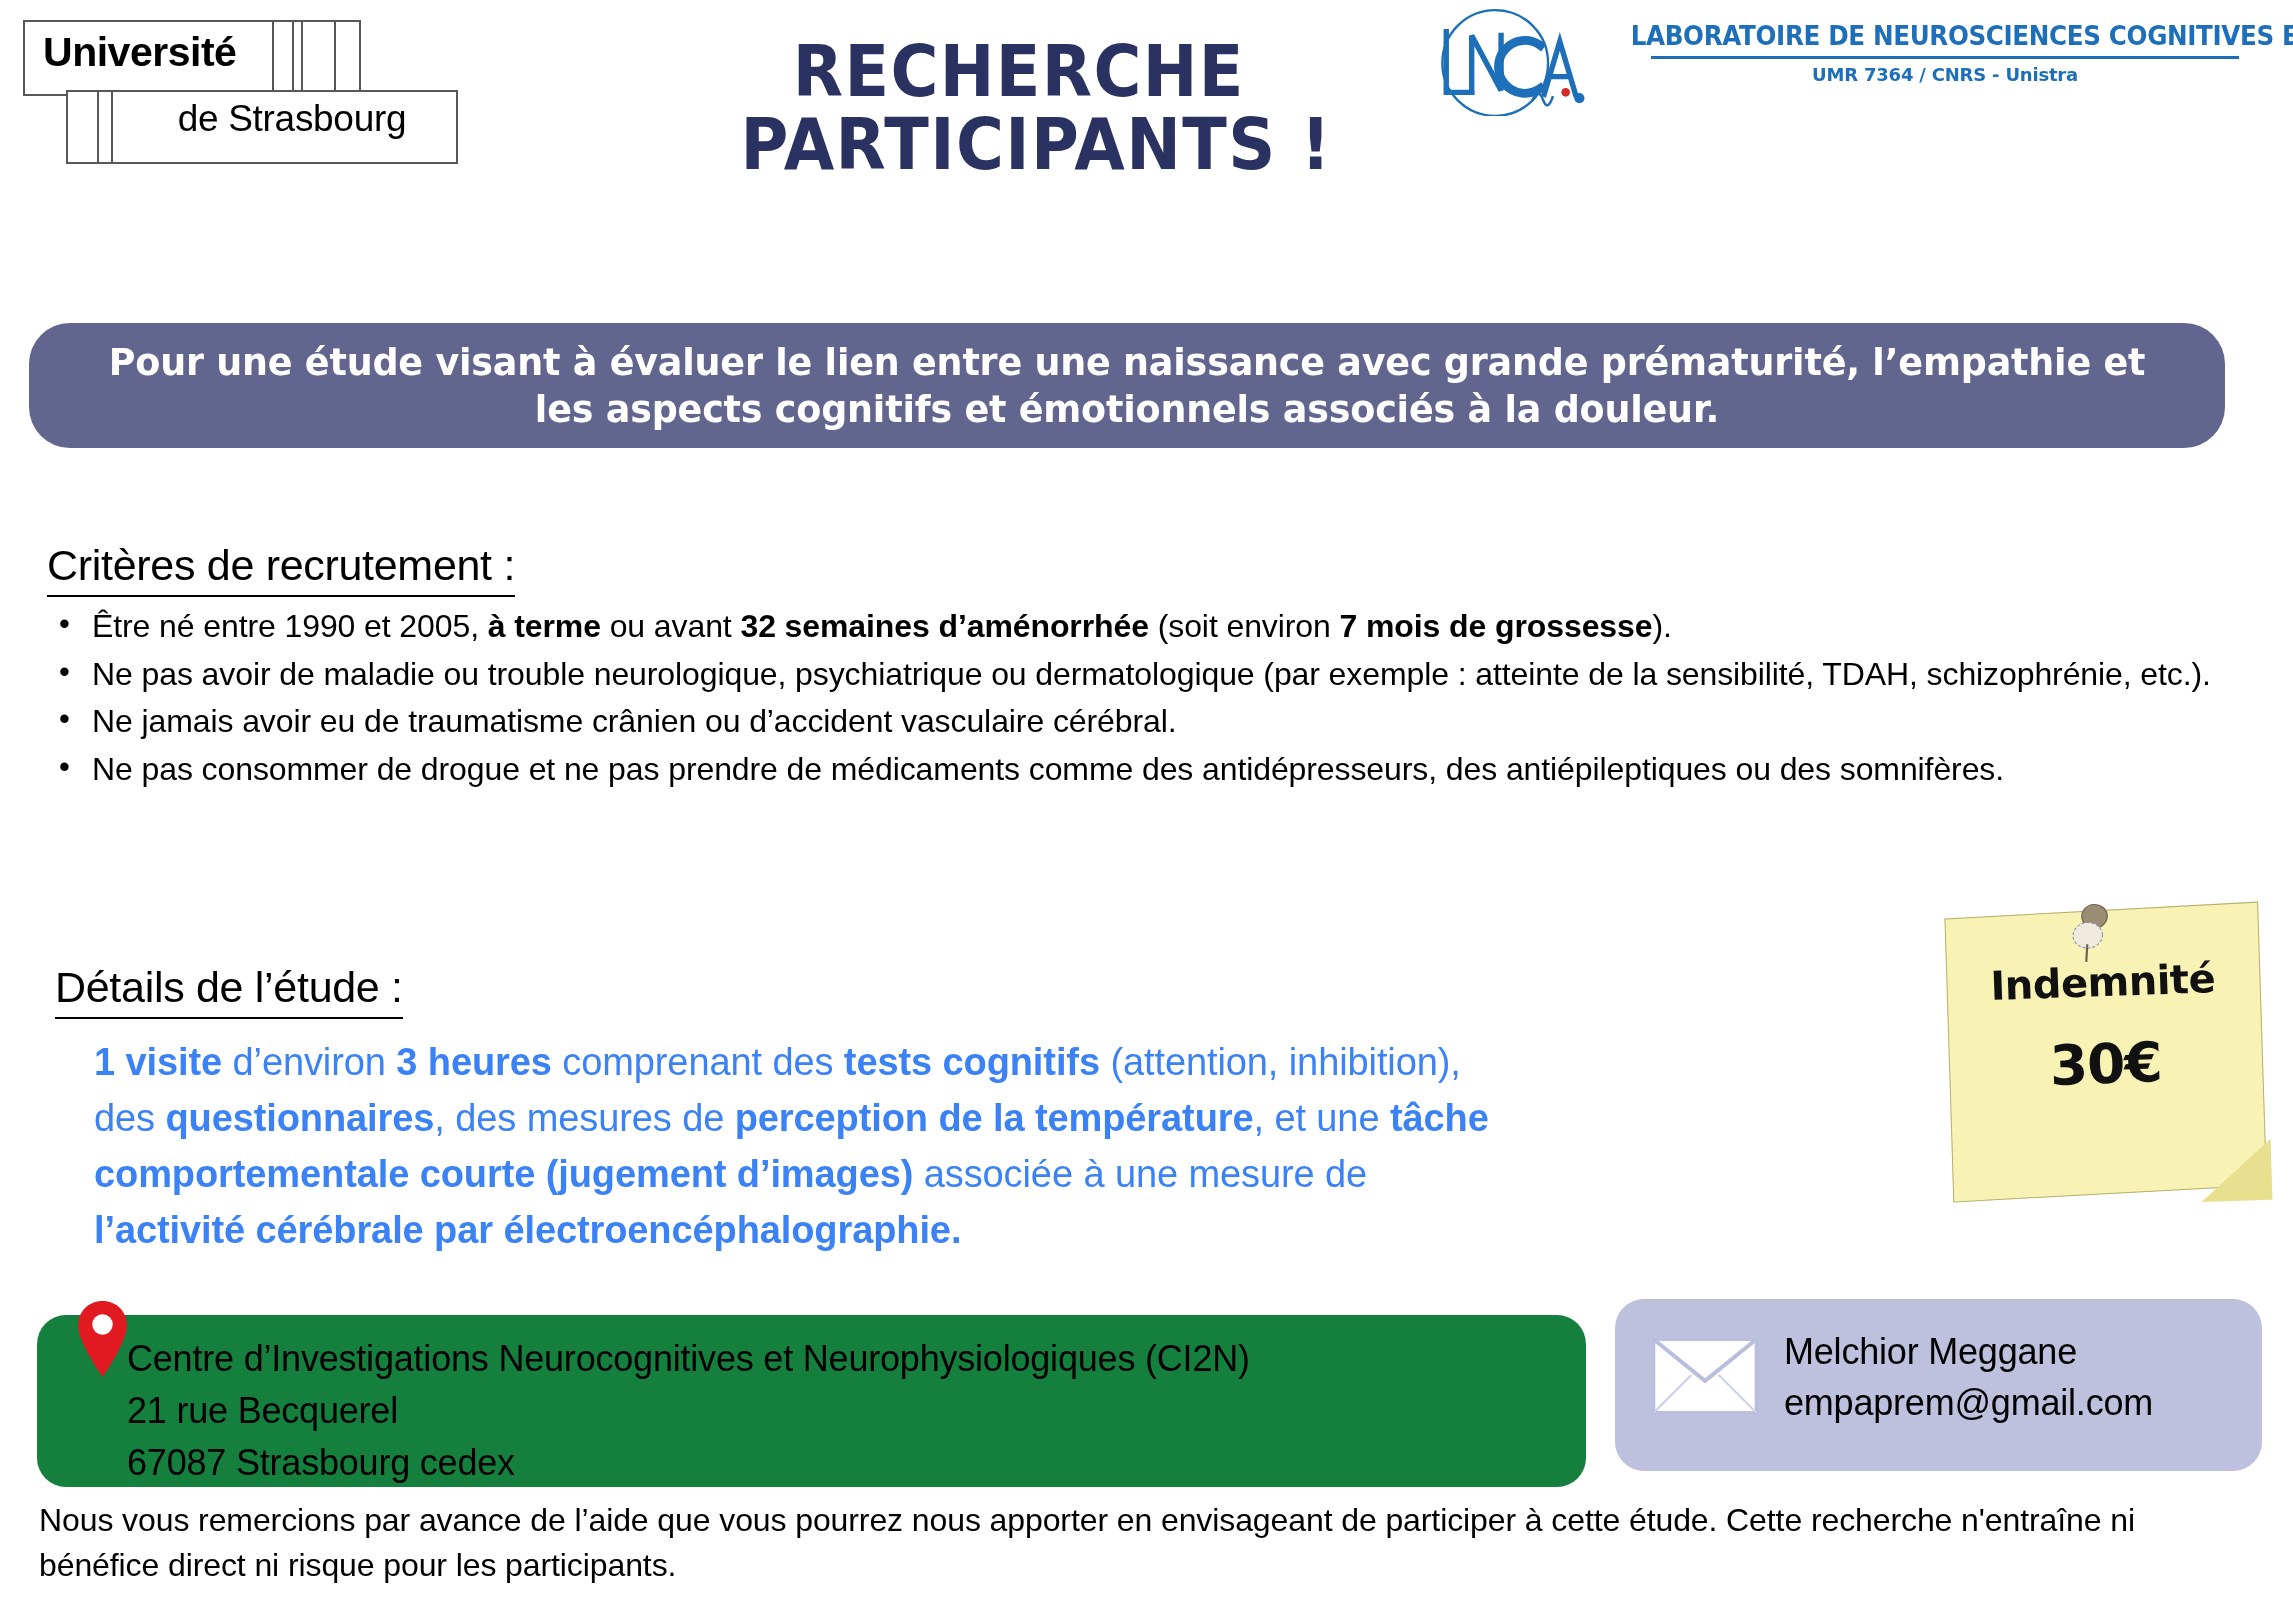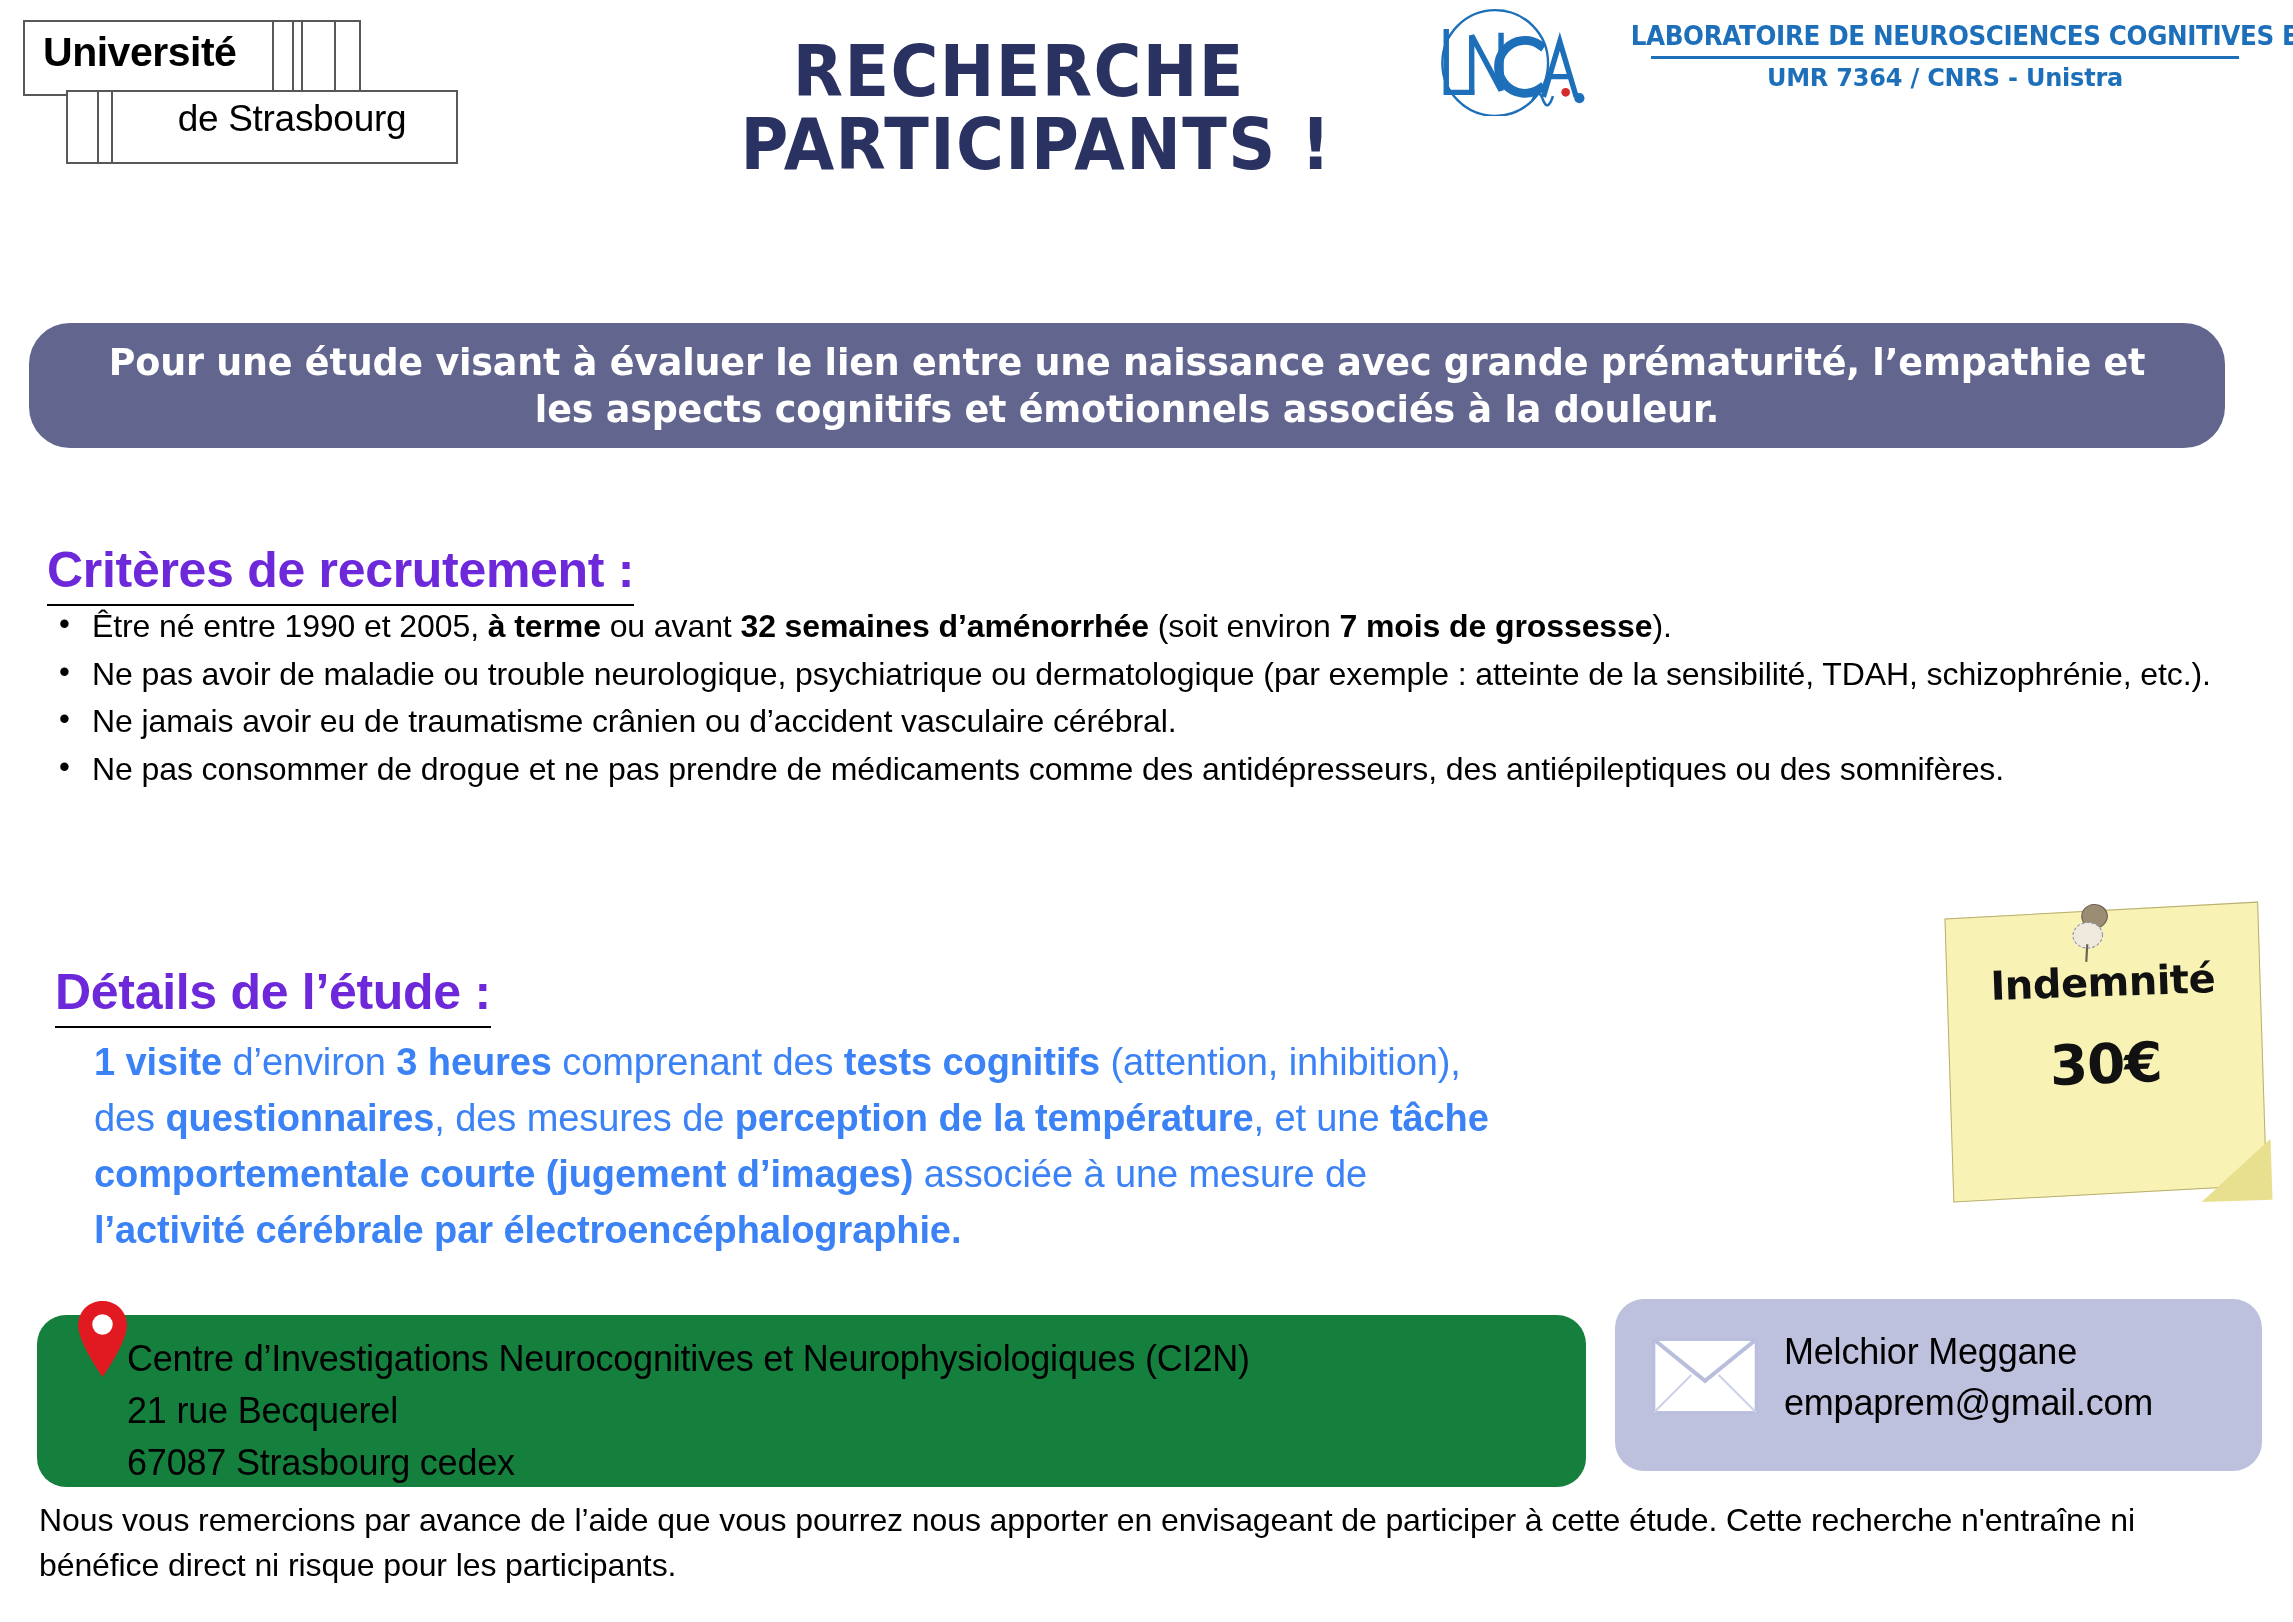--- a/index.html
+++ b/index.html
@@ -123,21 +123,21 @@
     transform: scaleX(0.93);
   }
   #lnca-rule {
     width: 588px;
     height: 2.9px;
     background: #1c6fb8;
     margin: 5.9px auto 4.9px auto;
   }
   #lnca-sub {
     font-family: "DejaVu Sans", sans-serif;
-    font-size: 24px;
+    font-size: 18px;
     font-weight: 700;
     color: #1c6fb8;
     letter-spacing: -0.2px;
     white-space: nowrap;
   }
 
   
   #banner {
     position: absolute;
     left: 29px; top: 323px;
@@ -162,23 +162,23 @@
   }
 
   
   #content {
     position: absolute;
     left: 0; top: 0;
     width: 2294px;
   }
   .section-heading {
     position: absolute;
-    font-size: 50px;
-    font-weight: 700;
-    color: #6d28d9;
+    font-size: 43px;
+    font-weight: 400;
+    color: #000000;
     letter-spacing: -0.3px;
     white-space: nowrap;
   }
   .section-heading span {
     border-bottom: 2.9px solid #000000;
     padding-bottom: 5.9px;
   }
   #heading-criteres { left: 47px; top: 541px; }
   #heading-details  { left: 55px; top: 963px; }
 

